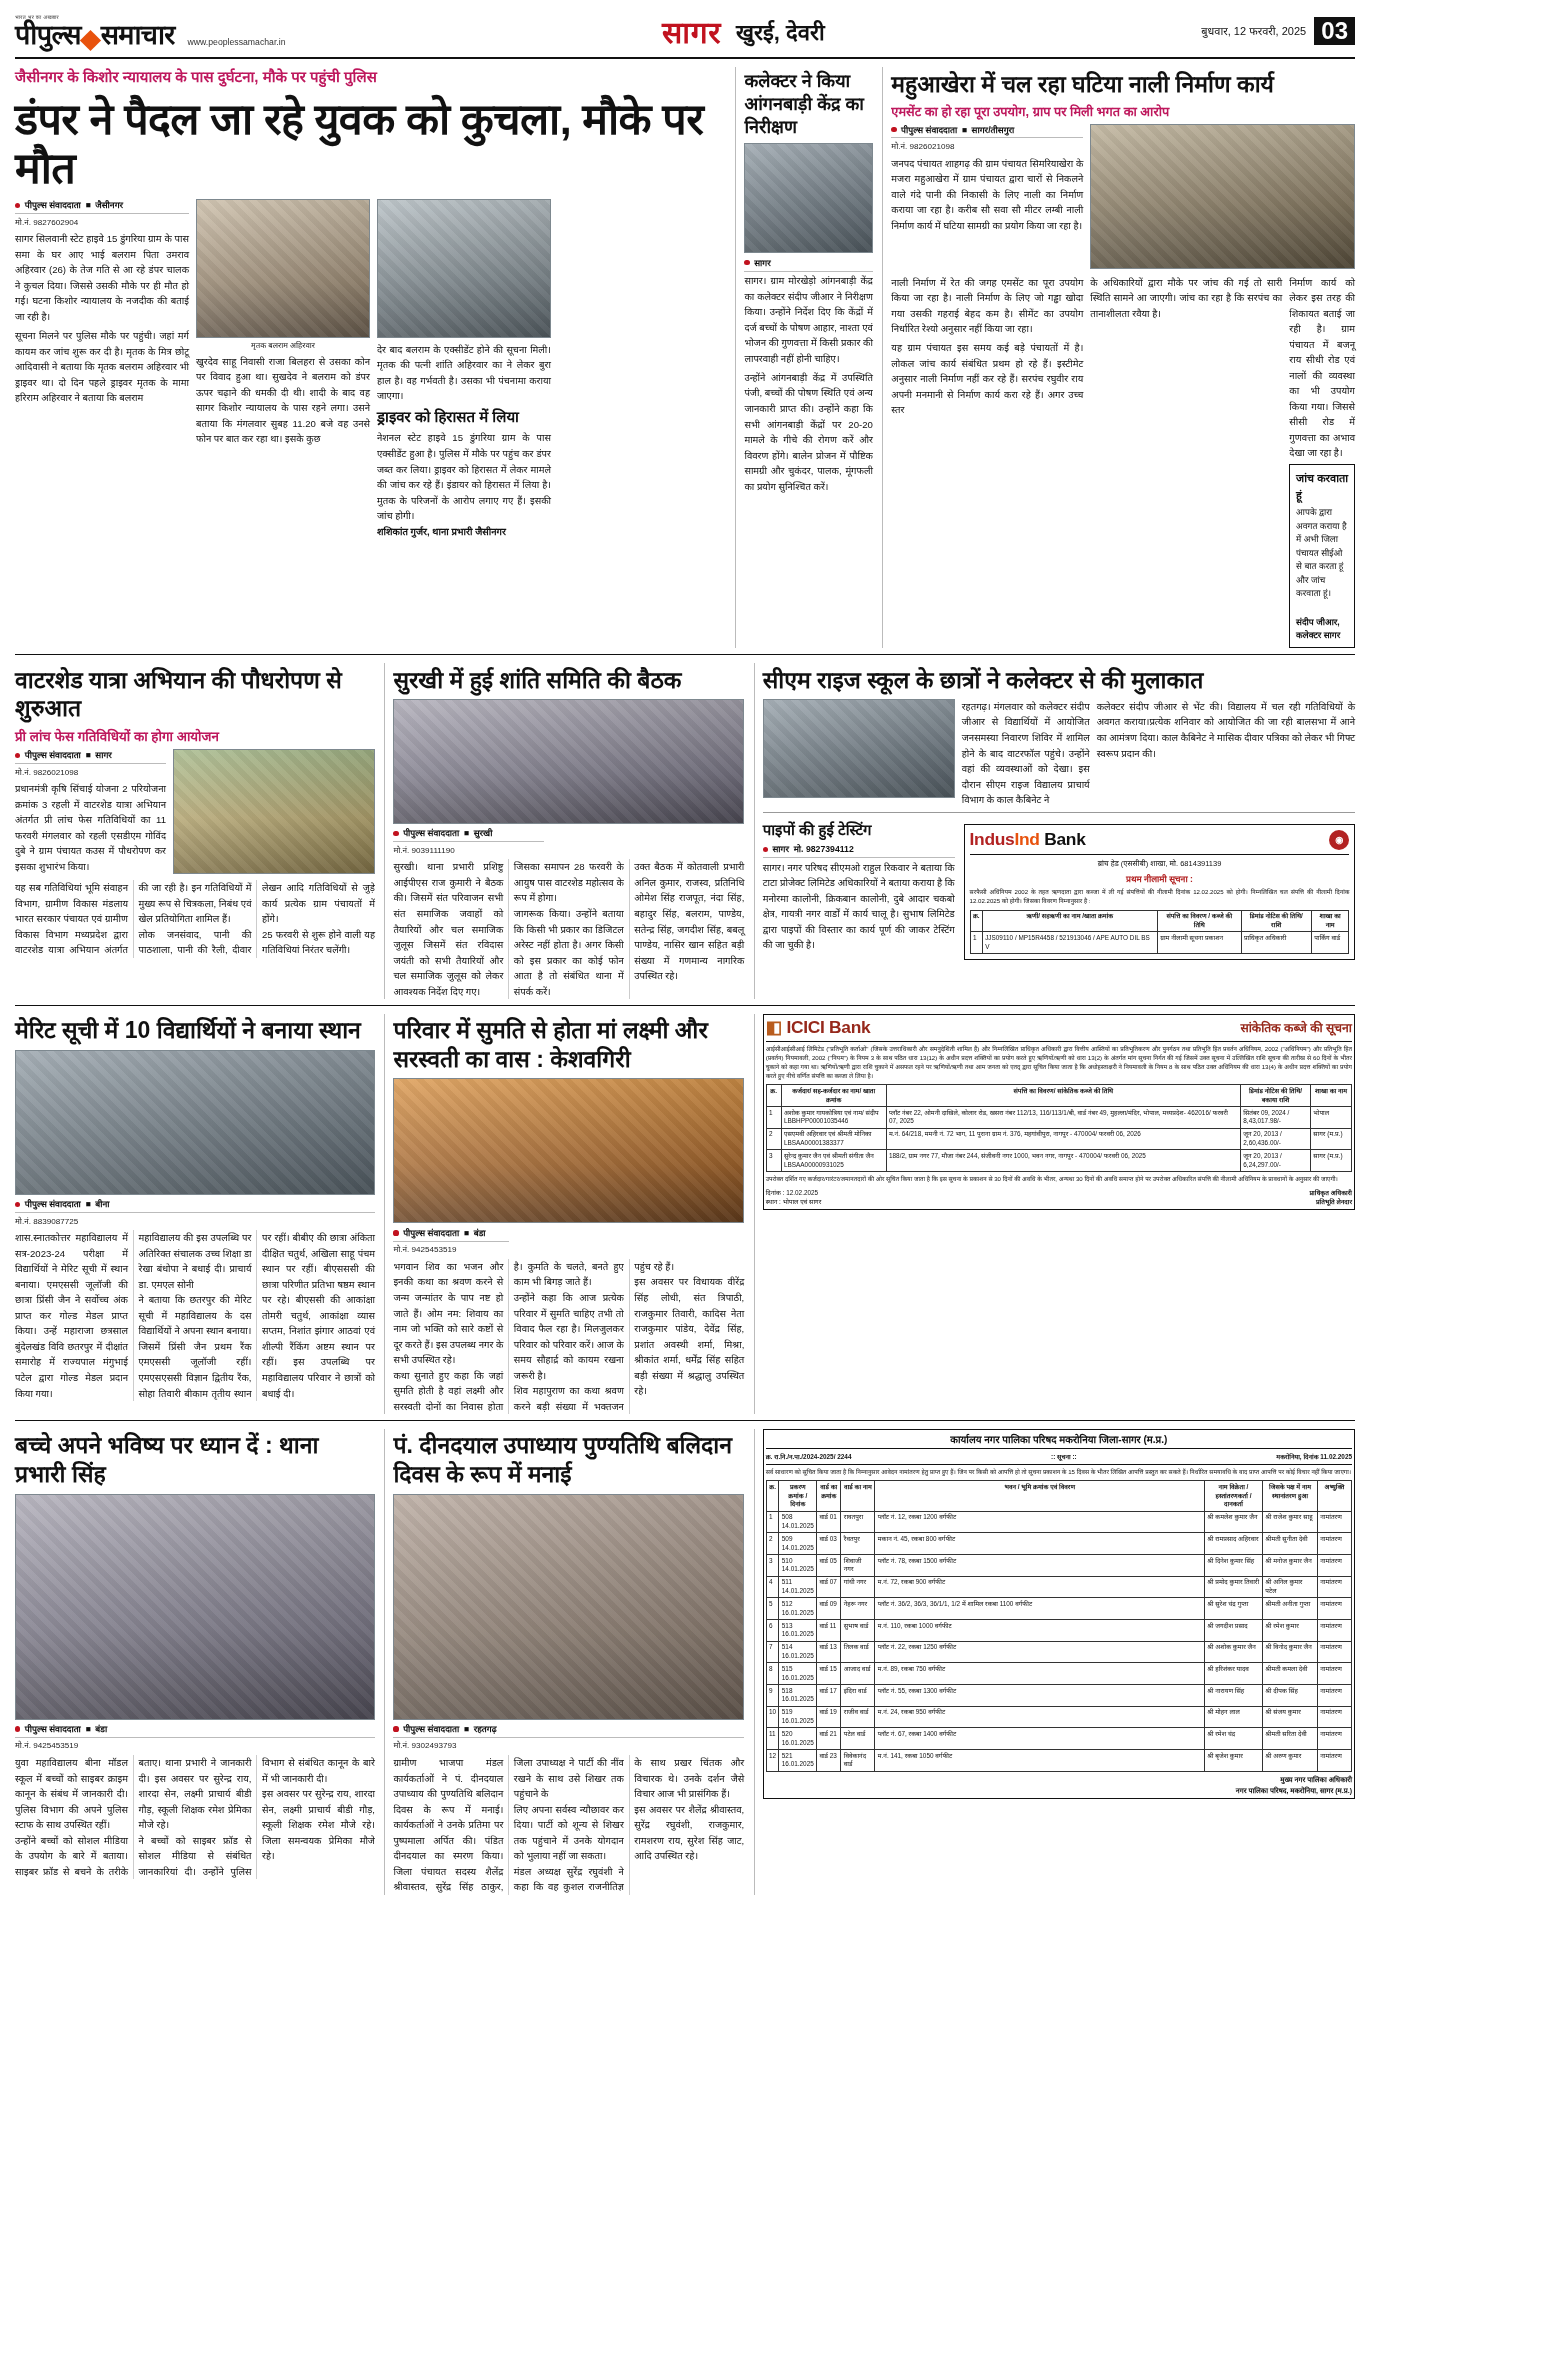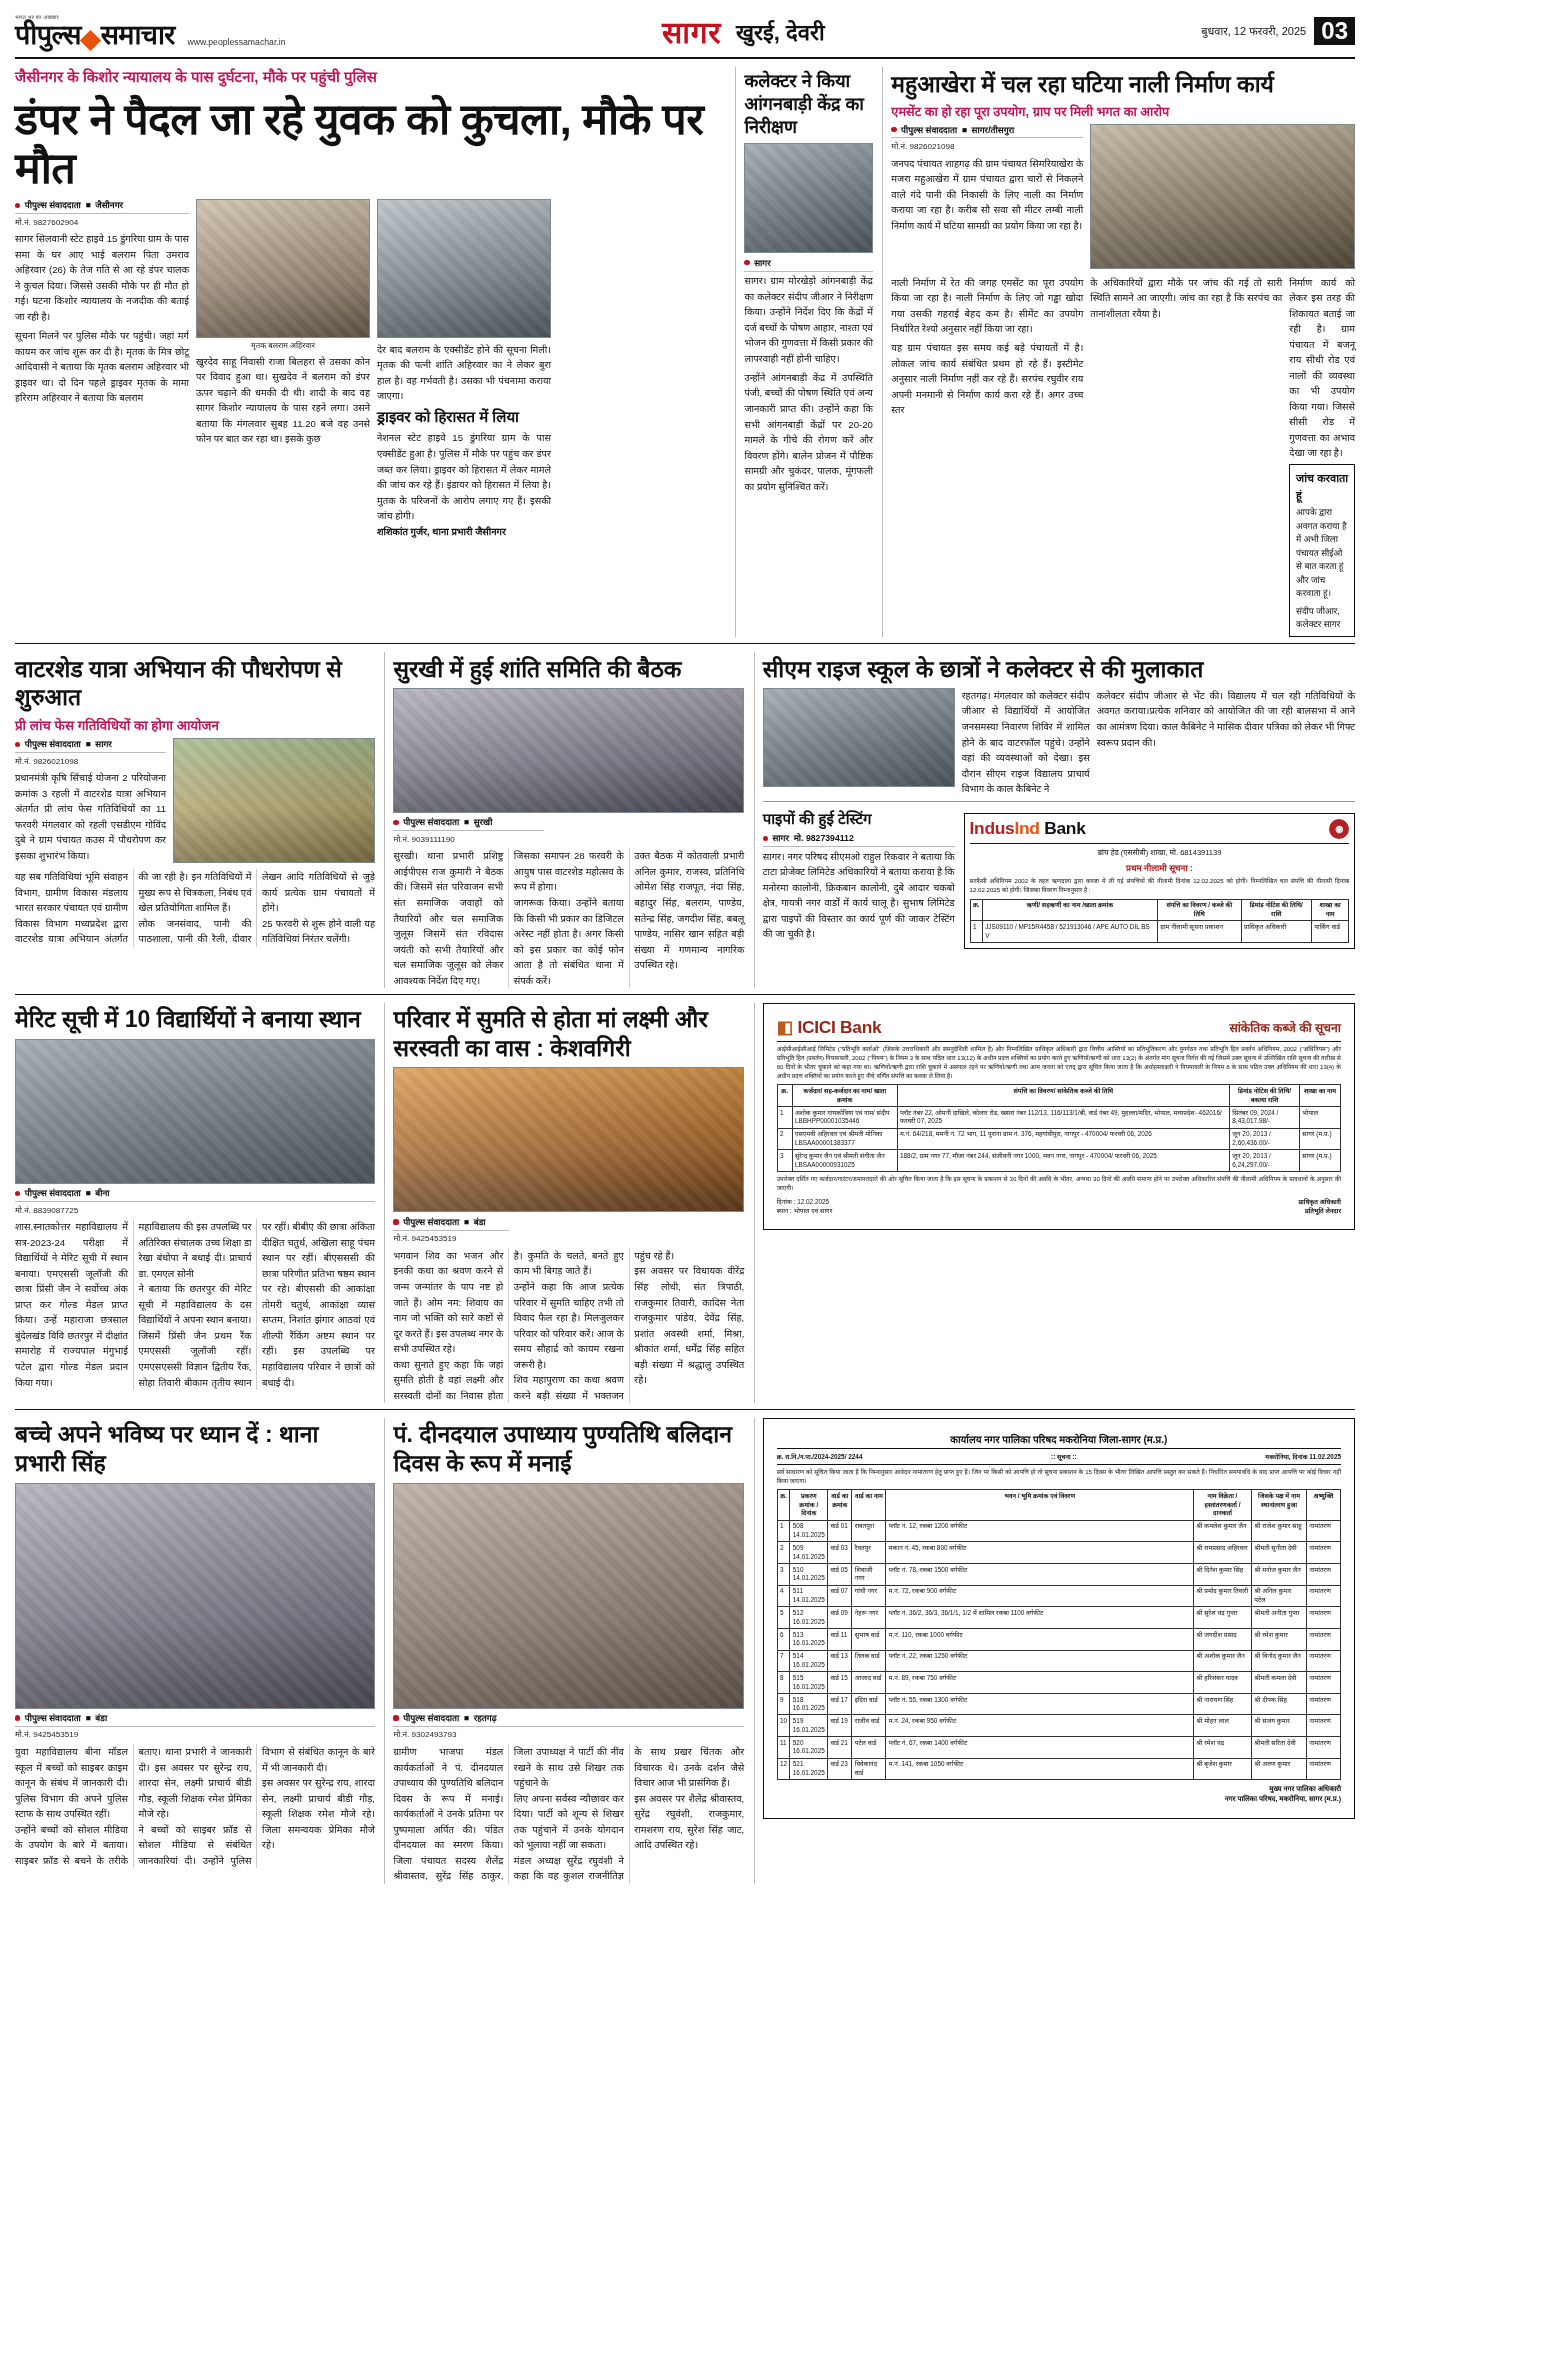--- a/index.html
+++ b/index.html
@@ -170,21 +170,21 @@
 
   .caption {
     font-size: 7.8px;
     text-align:center;
     color:#222;
     padding-top:1.7px;
   }
 
   .box {
     border:1.2px solid #111;
-    padding:13px;
+    padding:2px;
   }
   .box-title {
     font-size: 12.2px; font-weight:800; text-align:center; margin-bottom:3.5px;
   }
 
   
   .ad {
     border:1.2px solid #111;
     margin-top:5.8px;
     padding:4.6px;
@@ -339,21 +339,21 @@
           <div class="body-text mt6">यह ग्राम पंचायत इस समय कई बड़े पंचायतों में है। लोकल जांच कार्य संबंधित प्रथम हो रहे हैं। इस्टीमेट अनुसार नाली निर्माण नहीं कर रहे हैं। सरपंच रघुवीर राय अपनी मनमानी से निर्माण कार्य करा रहे हैं। अगर उच्च स्तर</div>
         </div>
         <div style="width:192px">
           <div class="body-text">के अधिकारियों द्वारा मौके पर जांच की गई तो सारी स्थिति सामने आ जाएगी। जांच का रहा है कि सरपंच का तानाशीलता रवैया है।</div>
         </div>
         <div class="grow">
           <div class="body-text">निर्माण कार्य को लेकर इस तरह की शिकायत बताई जा रही है। ग्राम पंचायत में बजनू राय सीधी रोड एवं नालों की व्यवस्था का भी उपयोग किया गया। जिससे सीसी रोड में गुणवत्ता का अभाव देखा जा रहा है।</div>
           <div class="quote-box mt6">
             <div class="quote-title">जांच करवाता हूं</div>
             <div>आपके द्वारा अवगत कराया है में अभी जिला पंचायत सीईओ से बात करता हूं और जांच करवाता हूं।</div>
-            <div style="font-weight:400;margin-top:4px">संदीप जीआर, कलेक्टर सागर</div>
+            <div style="font-weight:700;margin-top:15px">संदीप जीआर, कलेक्टर सागर</div>
           </div>
         </div>
       </div>
     </div>
   </div>
 
   <div class="rule-h"></div>
 
   <div class="content">
 

